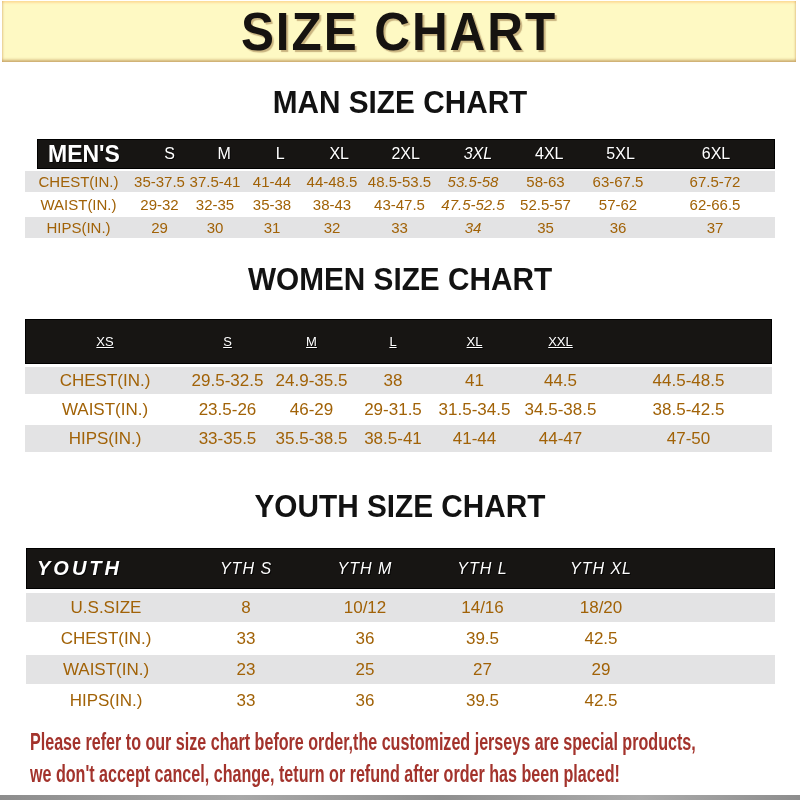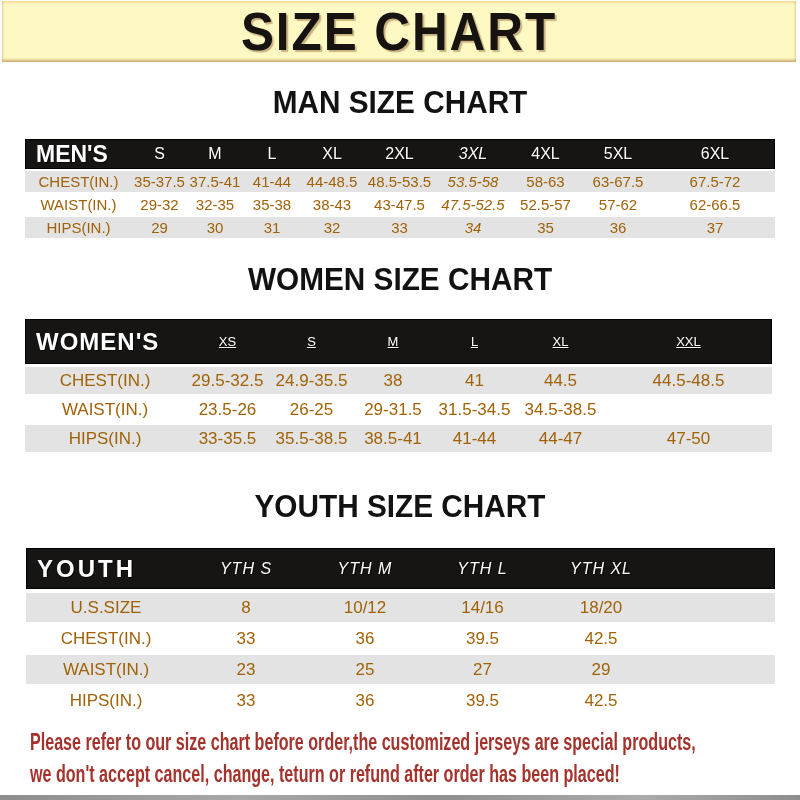--- a/index.html
+++ b/index.html
@@ -34,21 +34,21 @@
     box-shadow:inset 0 0 0 1px #000;
   }
   .thead .cell{text-shadow:1px 1px 0 rgba(0,0,0,.7);}
   .cell{display:flex;align-items:center;justify-content:center;box-sizing:border-box;}
   .label-cell{justify-content:flex-start;padding-left:11px;font-weight:bold;}
   .trow{display:flex;align-items:center;color:#a16207;border-bottom:2px solid #ffffff;box-sizing:border-box;}
   .trow.gray{background:#E3E3E4;}
   .trow.white{background:#ffffff;}
   
   #men-table{left:25px;top:139px;width:750px;}
-  #men-table .thead{height:30px;margin-bottom:2px;}
+  #men-table .thead{height:30px;margin-bottom:2px;margin-left:12px;}
   #men-table .thead .label-cell{font-size:23px;}
   #men-table .thead .col-head{font-size:16px;}
   #men-table .trow{height:23px;font-size:15px;}
   .men .cell:nth-child(1){width:107px;}
   .men .cell:nth-child(2){width:55px;}
   .men .cell:nth-child(3){width:56px;}
   .men .cell:nth-child(4){width:58px;}
   .men .cell:nth-child(5){width:62px;}
   .men .cell:nth-child(6){width:73px;}
   .men .cell:nth-child(7){width:74px;font-style:italic;}
@@ -66,21 +66,21 @@
   .women .cell:nth-child(2){width:85px;}
   .women .cell:nth-child(3){width:83px;}
   .women .cell:nth-child(4){width:80px;}
   .women .cell:nth-child(5){width:83px;}
   .women .cell:nth-child(6){width:89px;}
   .women .cell:nth-child(7){width:167px;}
   .women .row-label{justify-content:center;padding-left:0;font-weight:normal;}
   
   #youth-table{left:26px;top:548px;width:749px;}
   #youth-table .thead{height:41px;margin-bottom:4px;}
-  #youth-table .thead .label-cell{font-size:24px;letter-spacing:3px;}
+  #youth-table .thead .label-cell{font-size:20px;letter-spacing:3px;font-style:italic;}
   #youth-table .thead .col-head{font-size:16px;letter-spacing:1px;font-style:italic;}
   #youth-table .trow{height:31px;font-size:17px;}
   .youth .cell:nth-child(1){width:160px;}
   .youth .cell:nth-child(2){width:120px;}
   .youth .cell:nth-child(3){width:118px;}
   .youth .cell:nth-child(4){width:117px;}
   .youth .cell:nth-child(5){width:120px;}
   .youth .row-label{justify-content:center;padding-left:0;font-weight:normal;}
   
   .footer-line{
@@ -151,44 +151,44 @@
         <div class="cell">34</div>
         <div class="cell">35</div>
         <div class="cell">36</div>
         <div class="cell">37</div>
       </div>
     </div>
 
   <div class="section-title" id="women-heading">WOMEN SIZE CHART</div>
   <div class="sztable women" id="women-table">
     <div class="thead">
-        <div class="cell label-cell">WOMEN'S</div>
         <div class="cell col-head">XS</div>
         <div class="cell col-head">S</div>
         <div class="cell col-head">M</div>
         <div class="cell col-head">L</div>
         <div class="cell col-head">XL</div>
         <div class="cell col-head">XXL</div>
       </div>
   <div class="trow gray">
         <div class="cell row-label">CHEST(IN.)</div>
         <div class="cell">29.5-32.5</div>
         <div class="cell">24.9-35.5</div>
         <div class="cell">38</div>
         <div class="cell">41</div>
         <div class="cell">44.5</div>
         <div class="cell">44.5-48.5</div>
       </div>
       <div class="trow white">
         <div class="cell row-label">WAIST(IN.)</div>
         <div class="cell">23.5-26</div>
-        <div class="cell">26-25</div>
+        <div class="cell">46-29</div>
         <div class="cell">29-31.5</div>
         <div class="cell">31.5-34.5</div>
         <div class="cell">34.5-38.5</div>
+        <div class="cell">38.5-42.5</div>
       </div>
       <div class="trow gray">
         <div class="cell row-label">HIPS(IN.)</div>
         <div class="cell">33-35.5</div>
         <div class="cell">35.5-38.5</div>
         <div class="cell">38.5-41</div>
         <div class="cell">41-44</div>
         <div class="cell">44-47</div>
         <div class="cell">47-50</div>
       </div>

